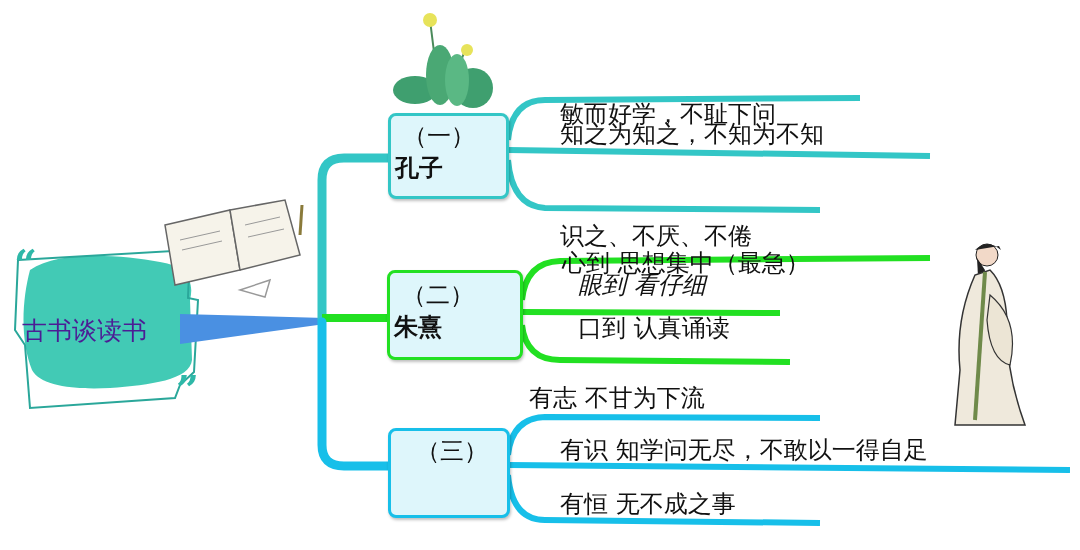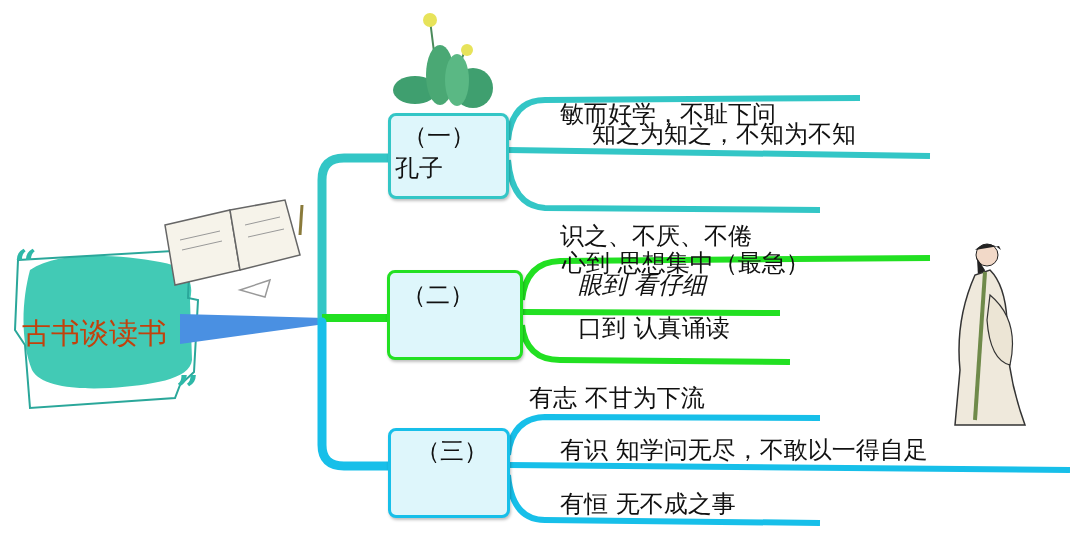--- a/index.html
+++ b/index.html
@@ -1,23 +1,23 @@
 <!DOCTYPE html>
 <html><head>
 <meta charset="utf-8">
 <style>
   html,body{margin:0;padding:0;background:#ffffff;}
   body{width:1080px;height:550px;position:relative;overflow:hidden;font-family:"DejaVu Sans","Liberation Sans",sans-serif;}
   .abs{position:absolute;}
   svg.lines{position:absolute;left:0;top:0;}
-  .root-text{position:absolute;left:22px;top:314px;font-size:29px;color:#c2410c;letter-spacing:0px;white-space:nowrap;}
+  .root-text{position:absolute;left:22px;top:314px;font-size:25px;color:#4c1d95;letter-spacing:0px;white-space:nowrap;}
   .quote{position:absolute;font-size:40px;font-weight:bold;color:#2eb8a8;font-family:"DejaVu Serif",serif;line-height:1;}
   .node{position:absolute;border-radius:8px;background:#def6fb;box-sizing:border-box;font-size:24px;color:#111;line-height:32px;box-shadow:1px 2px 3px rgba(0,0,0,0.25);}
   .node .num{display:block;padding-left:8px;}
-  .node .name{display:block;}
+  .node .name{display:block;font-weight:bold;}
   .leaf{position:absolute;font-size:24px;color:#111;white-space:nowrap;}
 </style>
 </head>
 <body>
 
 <svg class="lines" width="1080" height="550">
 
   <g>
     <path d="M30 270 C60 250,120 255,160 262 C185 266,195 280,190 300 L192 360 C190 380,150 385,110 388 C70 390,40 385,32 370 C20 340,22 300,30 270 Z" fill="#2ec4ad" opacity="0.9"></path>
     <path d="M18 260 L190 250 L188 298 L198 300 L194 372 L180 385 L175 398 L30 408 L25 345 L15 330 Z" fill="none" stroke="#2aa79a" stroke-width="2"></path>
@@ -77,25 +77,26 @@
 
 <div class="quote" style="left:14px;top:244px;">“</div>
 <div class="quote" style="left:176px;top:370px;">”</div>
 <div class="root-text">古书谈读书</div>
 
 <div class="node" style="left:388px;top:113px;width:121px;height:86px;border:3px solid #33c6c6;padding:4px 0 0 4px;">
   <span class="num">（一）</span>
   <span class="name">孔子</span>
 </div>
 <div class="leaf" style="left:560px;top:66px;margin-top:32px;">敏而好学，不耻下问</div>
-<div class="leaf" style="left:592px;top:118px;">知之为知之，不知为不知</div>
+<div class="leaf" style="left:560px;top:118px;">知之为知之，不知为不知</div>
 <div class="leaf" style="left:560px;top:172px;margin-top:48px;">识之、不厌、不倦</div>
 
 <div class="node" style="left:387px;top:270px;width:136px;height:90px;border:3px solid #22e022;padding:6px 0 0 4px;">
   <span class="num">（二）</span>
+  <span class="name">朱熹</span>
 </div>
 <div class="leaf" style="left:562px;top:226px;margin-top:21px;">心到  思想集中（最急）</div>
 <div class="leaf" style="left:578px;top:269px;font-style:italic;">眼到  看仔细</div>
 <div class="leaf" style="left:578px;top:312px;">口到  认真诵读</div>
 
 <div class="node" style="left:388px;top:428px;width:122px;height:90px;border:3px solid #17bfe9;padding:4px 0 0 6px;text-align:center;">
   <span class="num" style="padding-left:0;">（三）</span>
 </div>
 <div class="leaf" style="left:529px;top:382px;">有志  不甘为下流</div>
 <div class="leaf" style="left:560px;top:434px;">有识  知学问无尽，不敢以一得自足</div>

